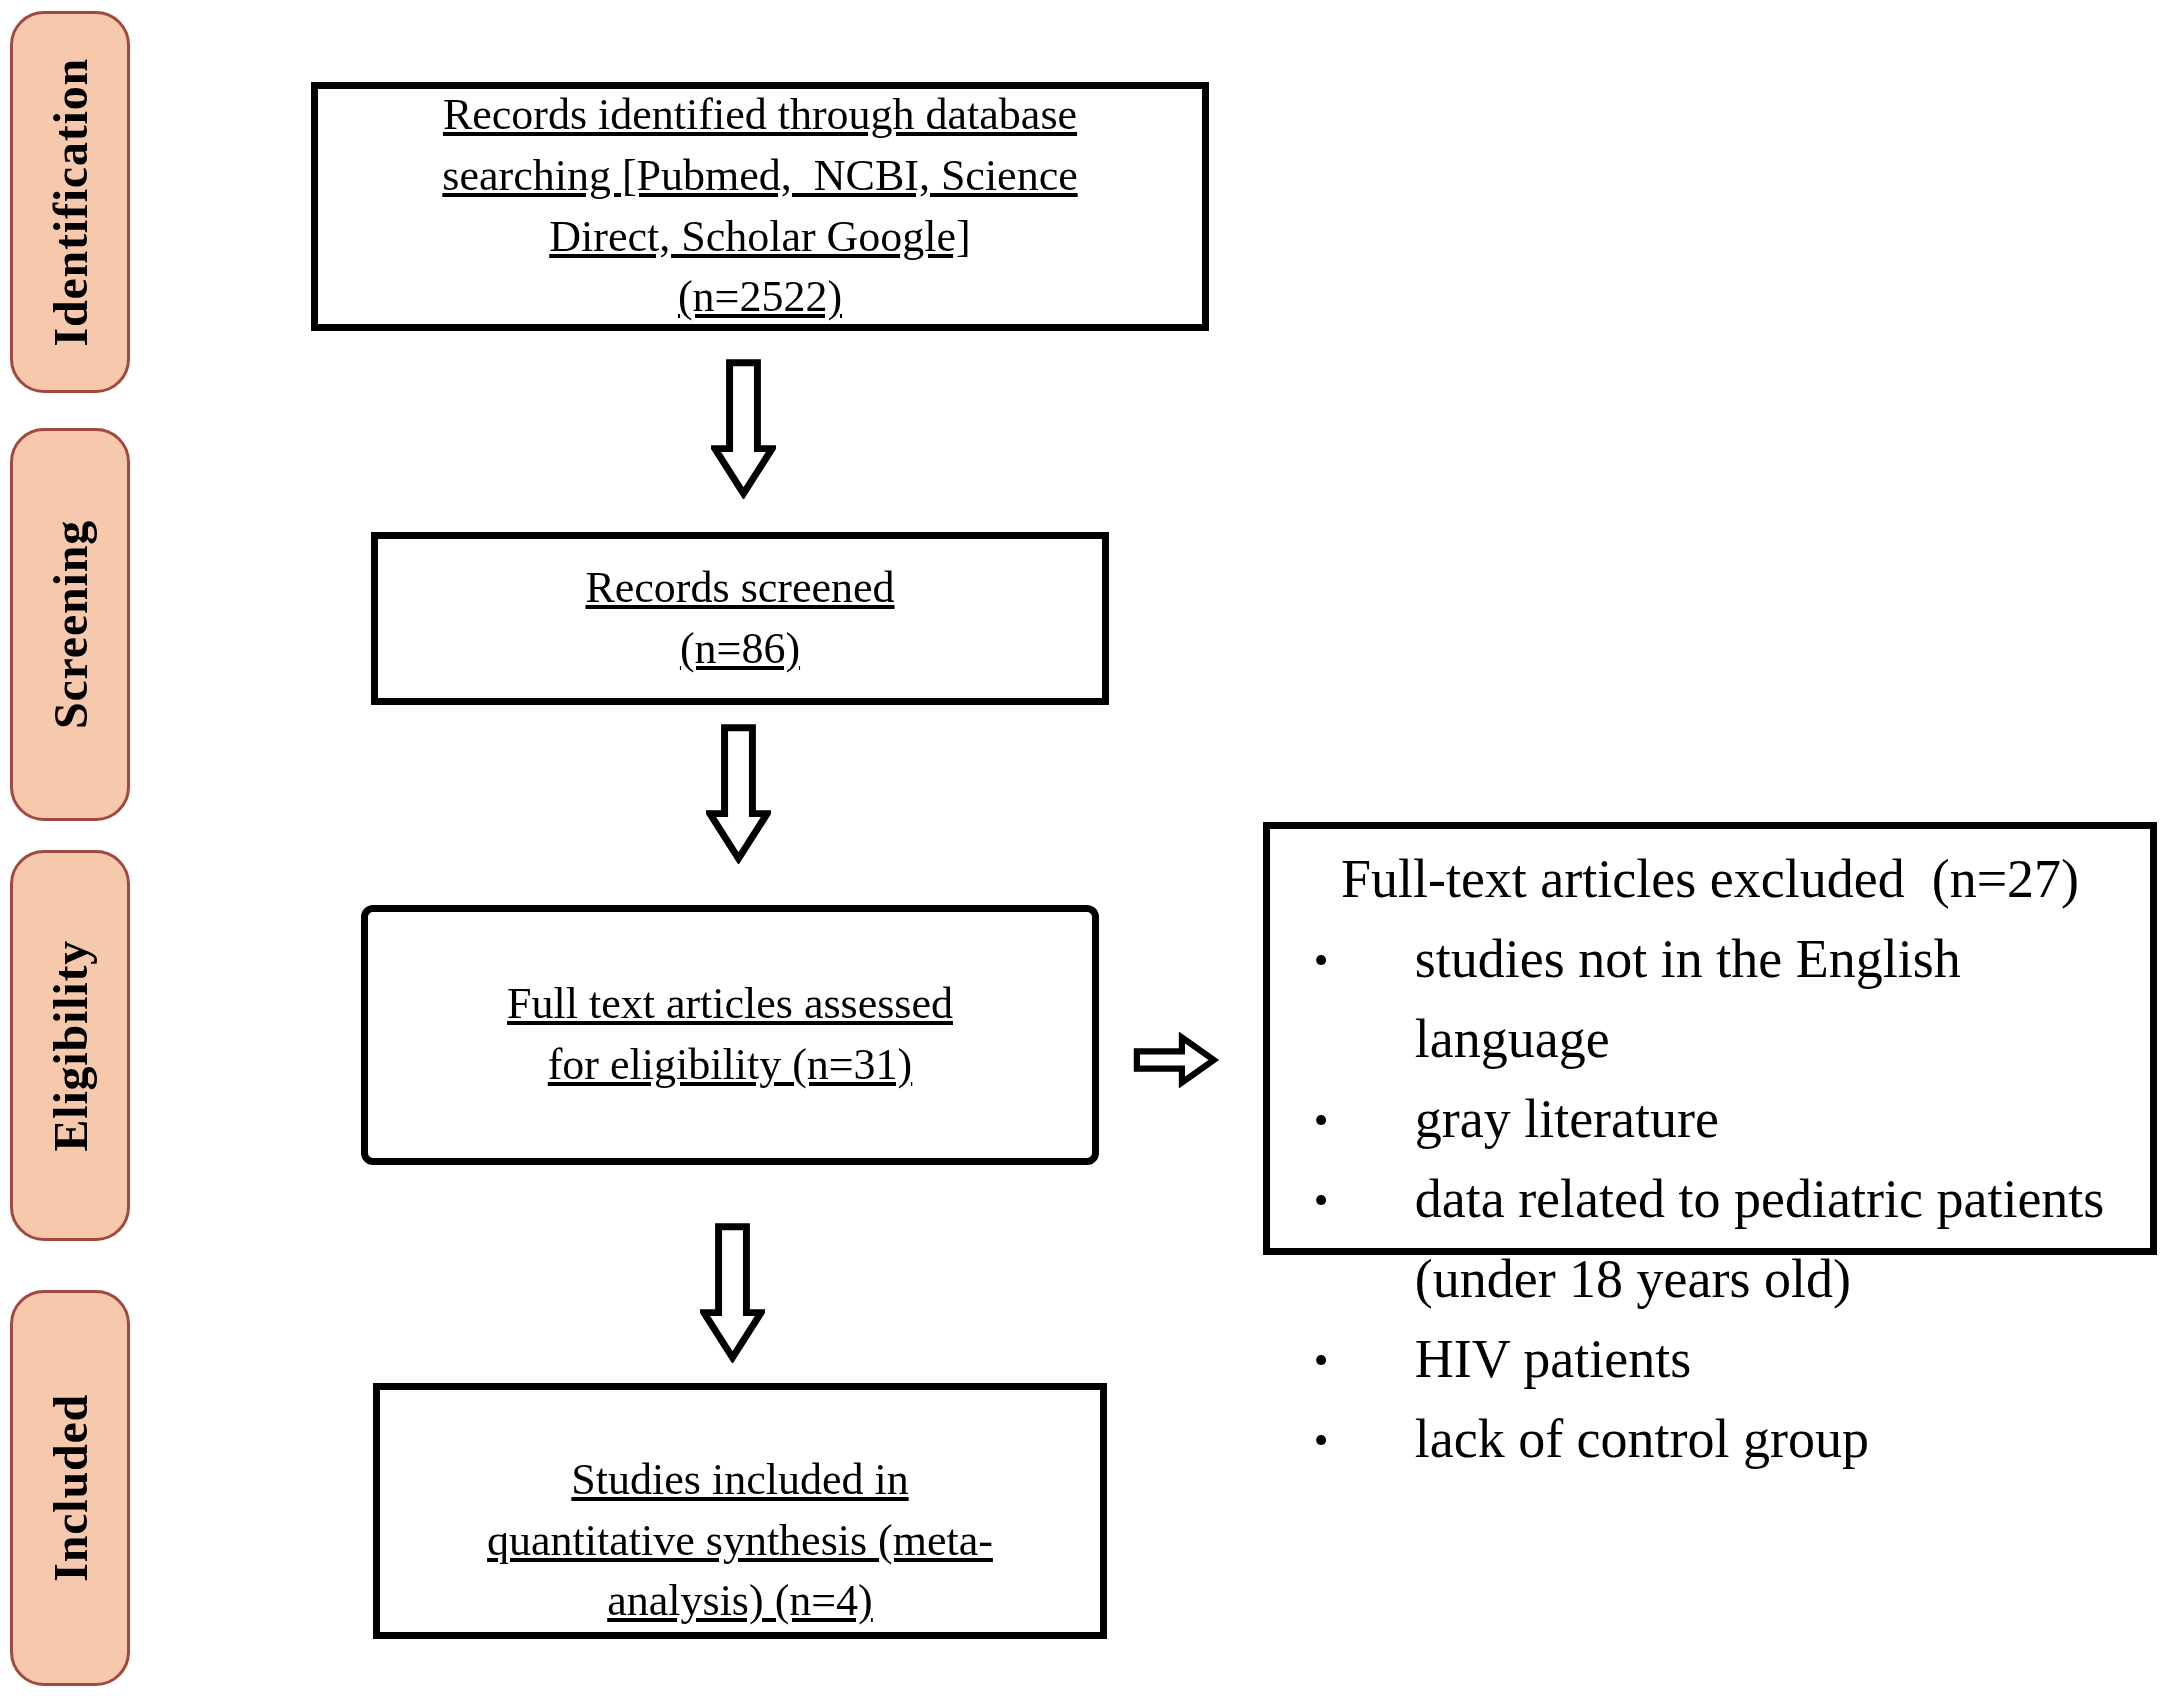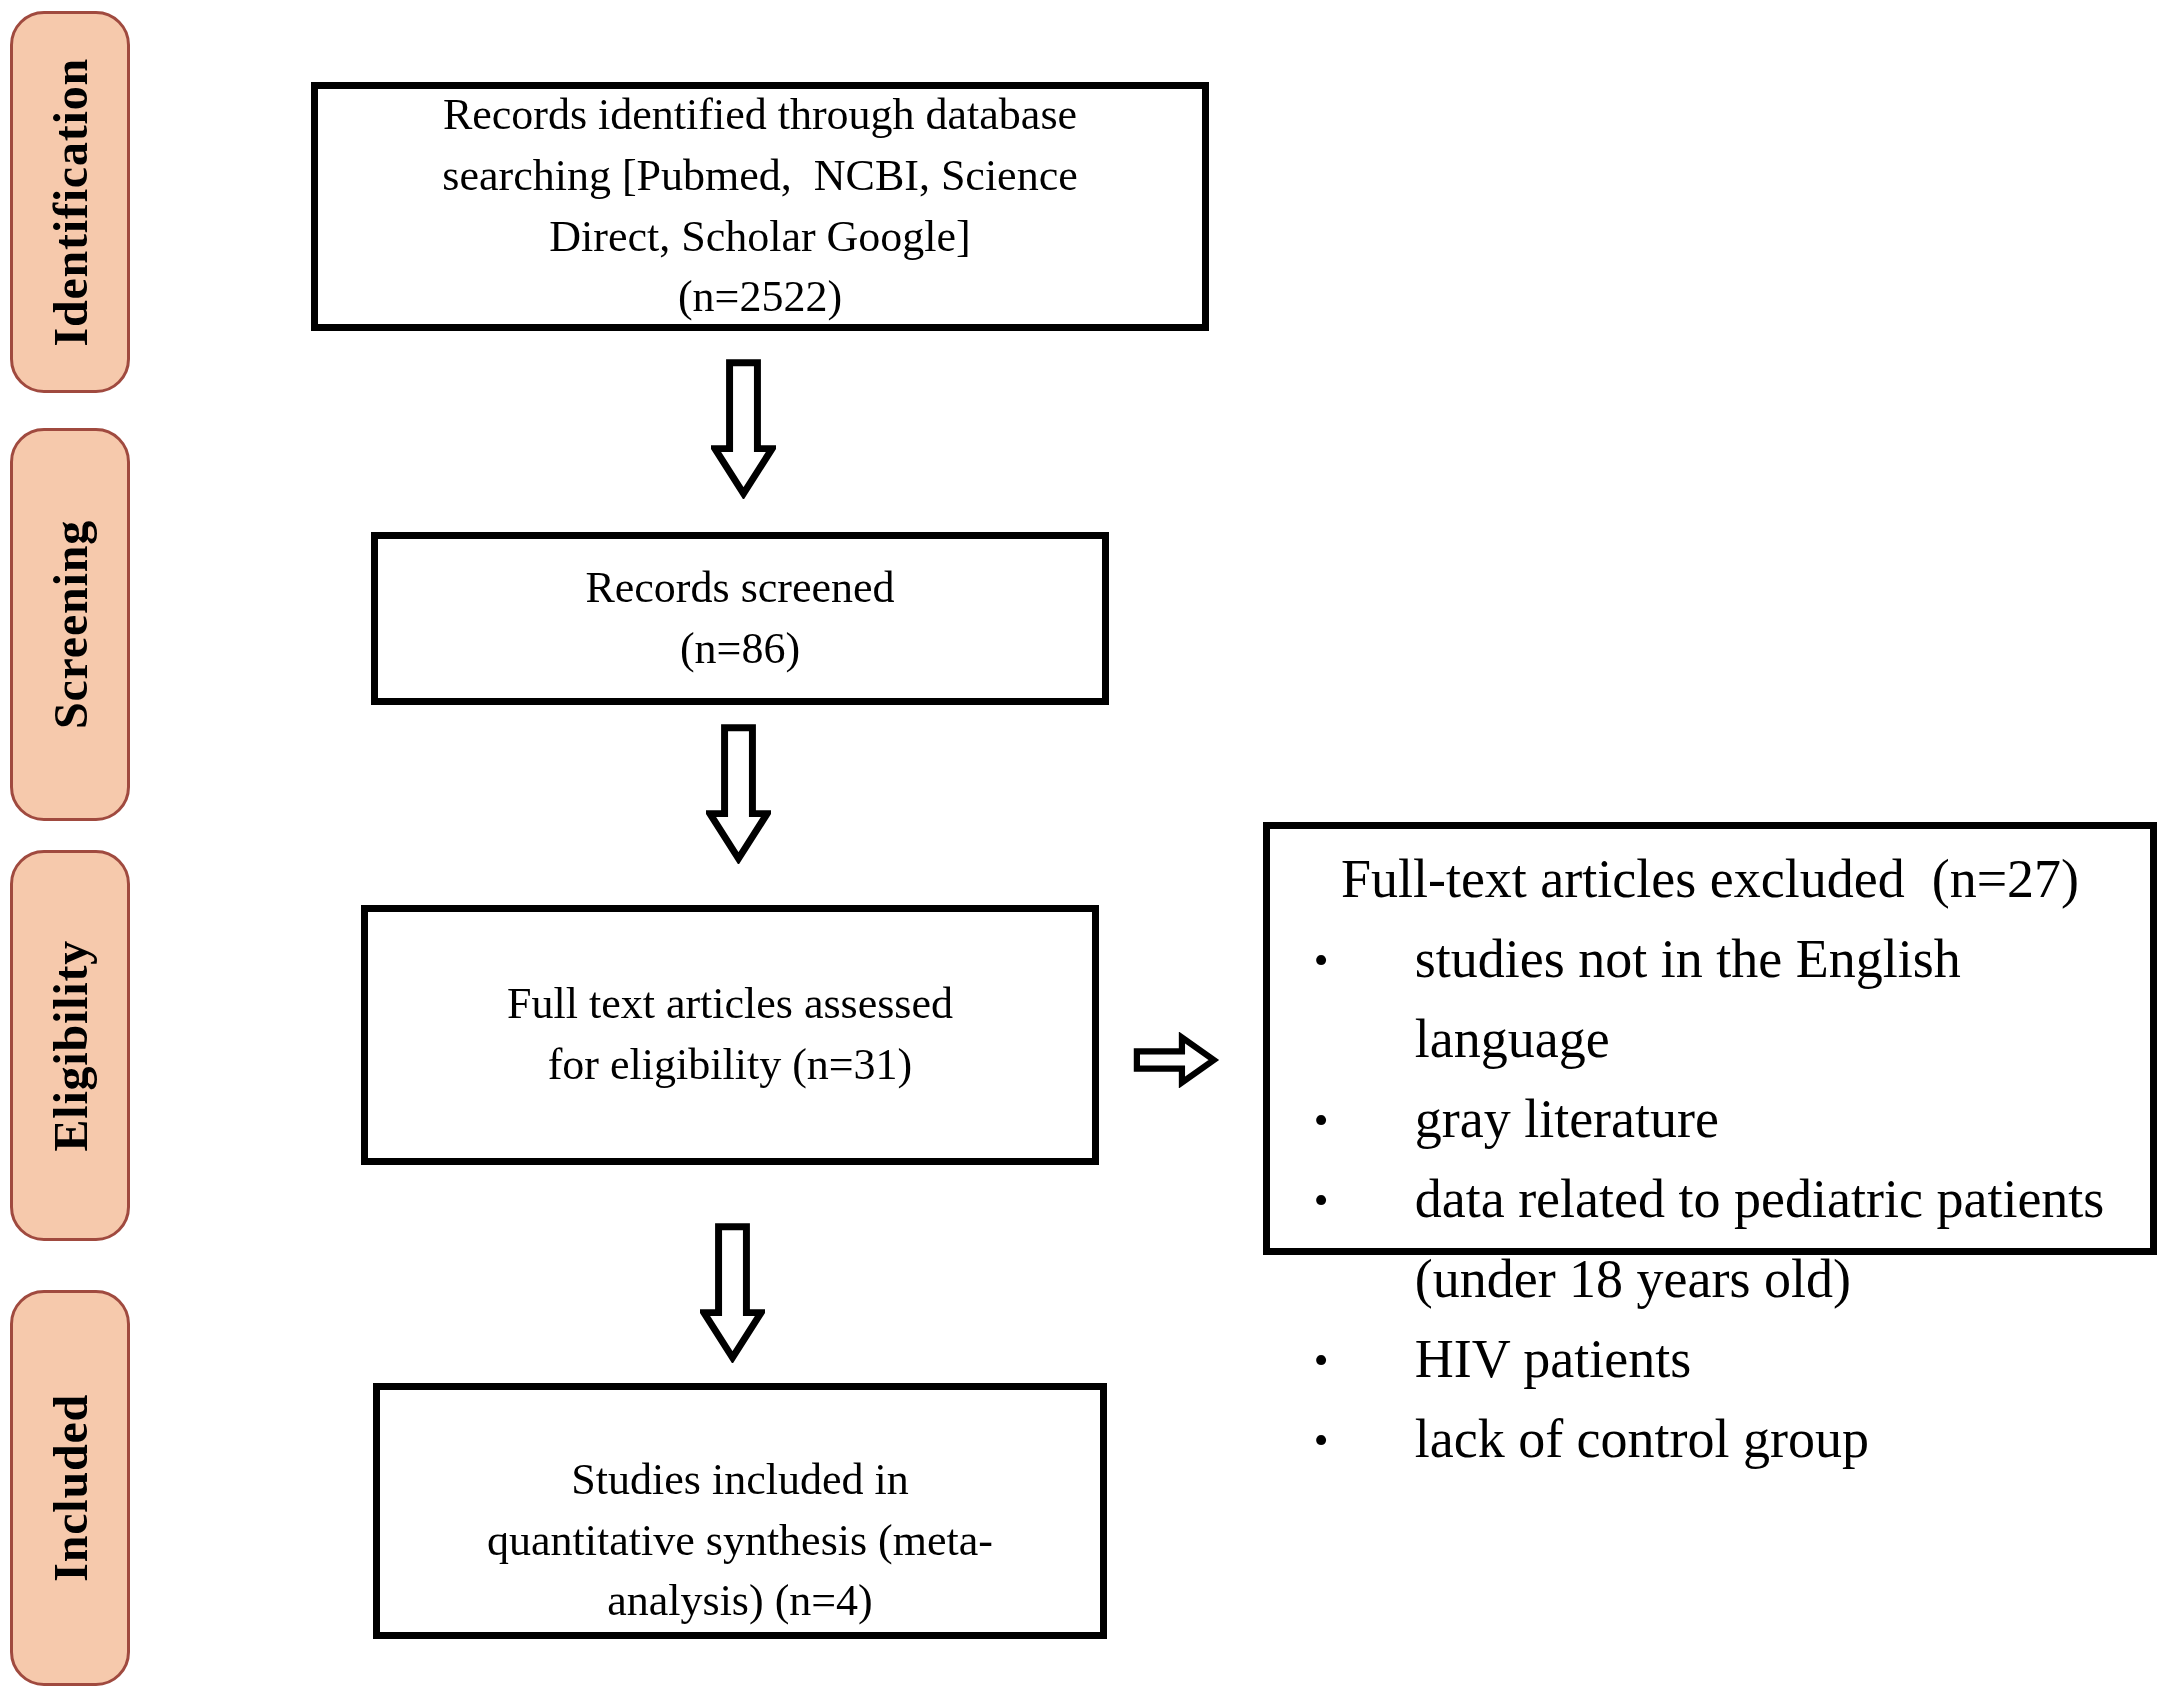--- a/index.html
+++ b/index.html
@@ -49,24 +49,25 @@
     border: 7px solid #000000;
     box-sizing: border-box;
     background: #ffffff;
     display: flex;
     align-items: center;
     justify-content: center;
     text-align: center;
     font-size: 44px;
     line-height: 1.38;
     white-space: pre-wrap;
+    text-decoration: underline;
   }
   #box-records-identified { left: 311px; top: 82px;  width: 898px; height: 249px; }
   #box-records-screened   { left: 352px; top: 532px;  width: 738px;  height: 173px; margin-left: 19px; }
-  #box-fulltext-assessed  { left: 361px; top: 905px; width: 738px;  height: 260px; }
+  #box-fulltext-assessed  { left: 361px; top: 905px; width: 738px;  height: 260px; border-radius: 12px; }
   #box-studies-included   { left: 373px; top: 1383px; width: 734px;  height: 256px; align-items: flex-end; }
 
   
   #box-fulltext-excluded {
     position: absolute;
     left: 1263px; top: 822px;
     width: 894px; height: 433px;
     border: 7px solid #000000;
     box-sizing: border-box;
     background: #ffffff;

